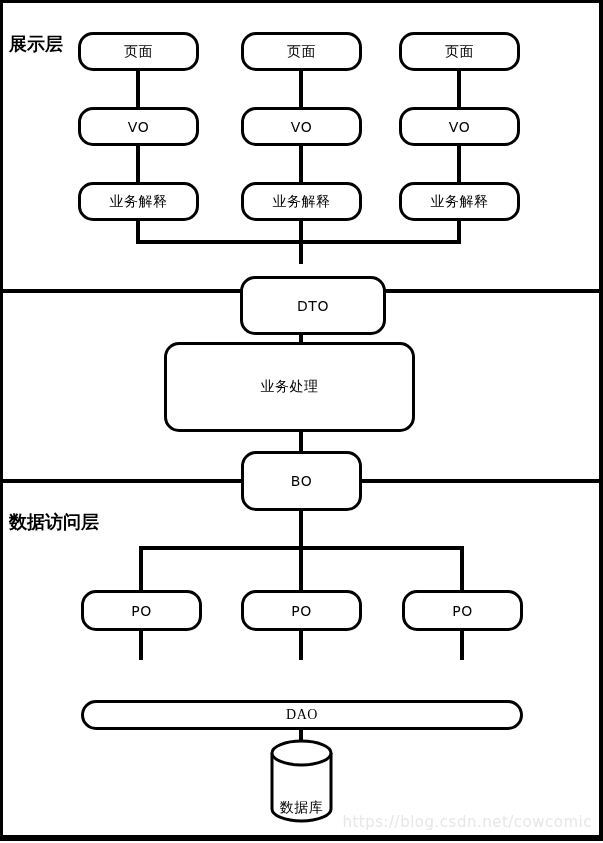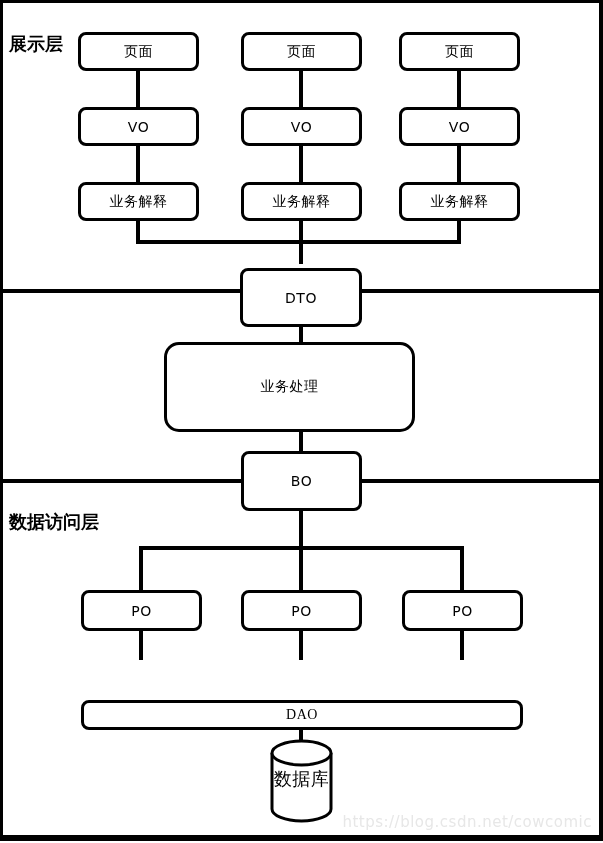--- a/index.html
+++ b/index.html
@@ -30,38 +30,38 @@
     font-weight: bold;
     color: var(--ink);
     white-space: nowrap;
     margin-top: 24px;
   }
   .node {
     position: absolute;
     box-sizing: border-box;
     background: var(--background);
     border: 3px solid var(--ink);
-    border-radius: 8px;
+    border-radius: 15px;
     display: flex;
     align-items: center;
     justify-content: center;
     font-size: 14px;
     color: var(--ink);
     white-space: nowrap;
     letter-spacing: 0.5px;
   }
   .node.big { border-radius: 15px; }
   .cyl-wrap { position: absolute; }
   .cyl-label {
     position: absolute;
     width: 100%;
     text-align: center;
-    font-size: 18px;
+    font-size: 14px;
     color: var(--ink);
-    top: 28px;
+    top: 60px;
     letter-spacing: 0.5px;
   }
   .watermark {
     position: absolute;
     right: 11px;
     top: 813px;
     font-size: 15px;
     color: var(--watermark);
     letter-spacing: 0.5px;
     white-space: nowrap;
@@ -111,21 +111,21 @@
   <div class="node" style="left:399px;top:32px;width:121px;height:39px;">页面</div>
 
   <div class="node" style="left:78px;top:107px;width:121px;height:39px;">VO</div>
   <div class="node" style="left:241px;top:107px;width:121px;height:39px;">VO</div>
   <div class="node" style="left:399px;top:107px;width:121px;height:39px;">VO</div>
 
   <div class="node" style="left:78px;top:182px;width:121px;height:39px;">业务解释</div>
   <div class="node" style="left:241px;top:182px;width:121px;height:39px;">业务解释</div>
   <div class="node" style="left:399px;top:182px;width:121px;height:39px;">业务解释</div>
 
-  <div class="node" style="left:240px;top:268px;width:122px;height:59px;">DTO</div>
+  <div class="node" style="left:240px;top:276px;width:146px;height:59px;">DTO</div>
 
   <div class="node big" style="left:164px;top:342px;width:251px;height:90px;">业务处理</div>
   <div class="node" style="left:241px;top:451px;width:121px;height:60px;">BO</div>
 
   <div class="node" style="left:81px;top:590px;width:121px;height:41px;">PO</div>
   <div class="node" style="left:241px;top:590px;width:121px;height:41px;">PO</div>
   <div class="node" style="left:402px;top:590px;width:121px;height:41px;">PO</div>
 
   <div class="node" style="left:81px;top:700px;width:442px;height:30px;font-family:Liberation Serif, serif;">DAO</div>
 

